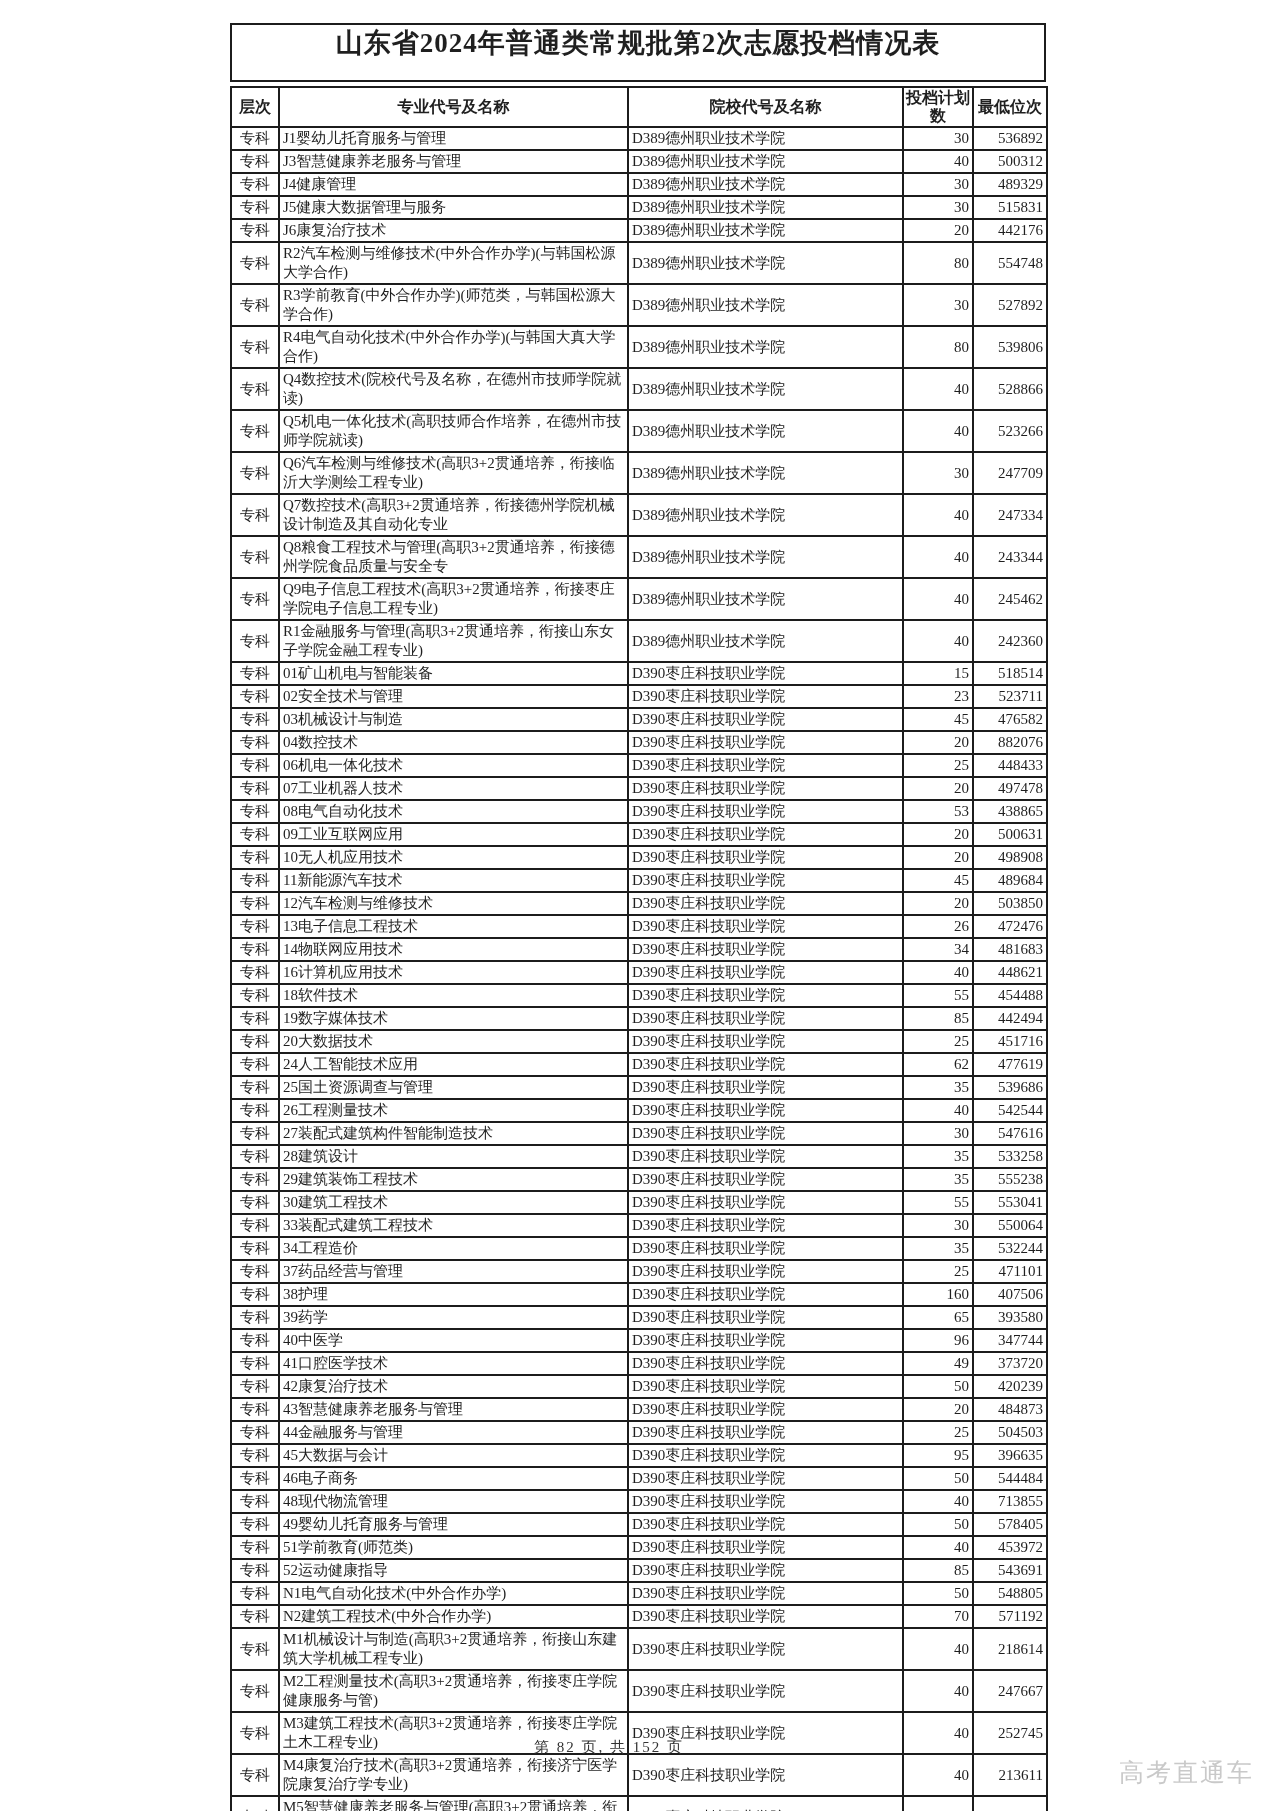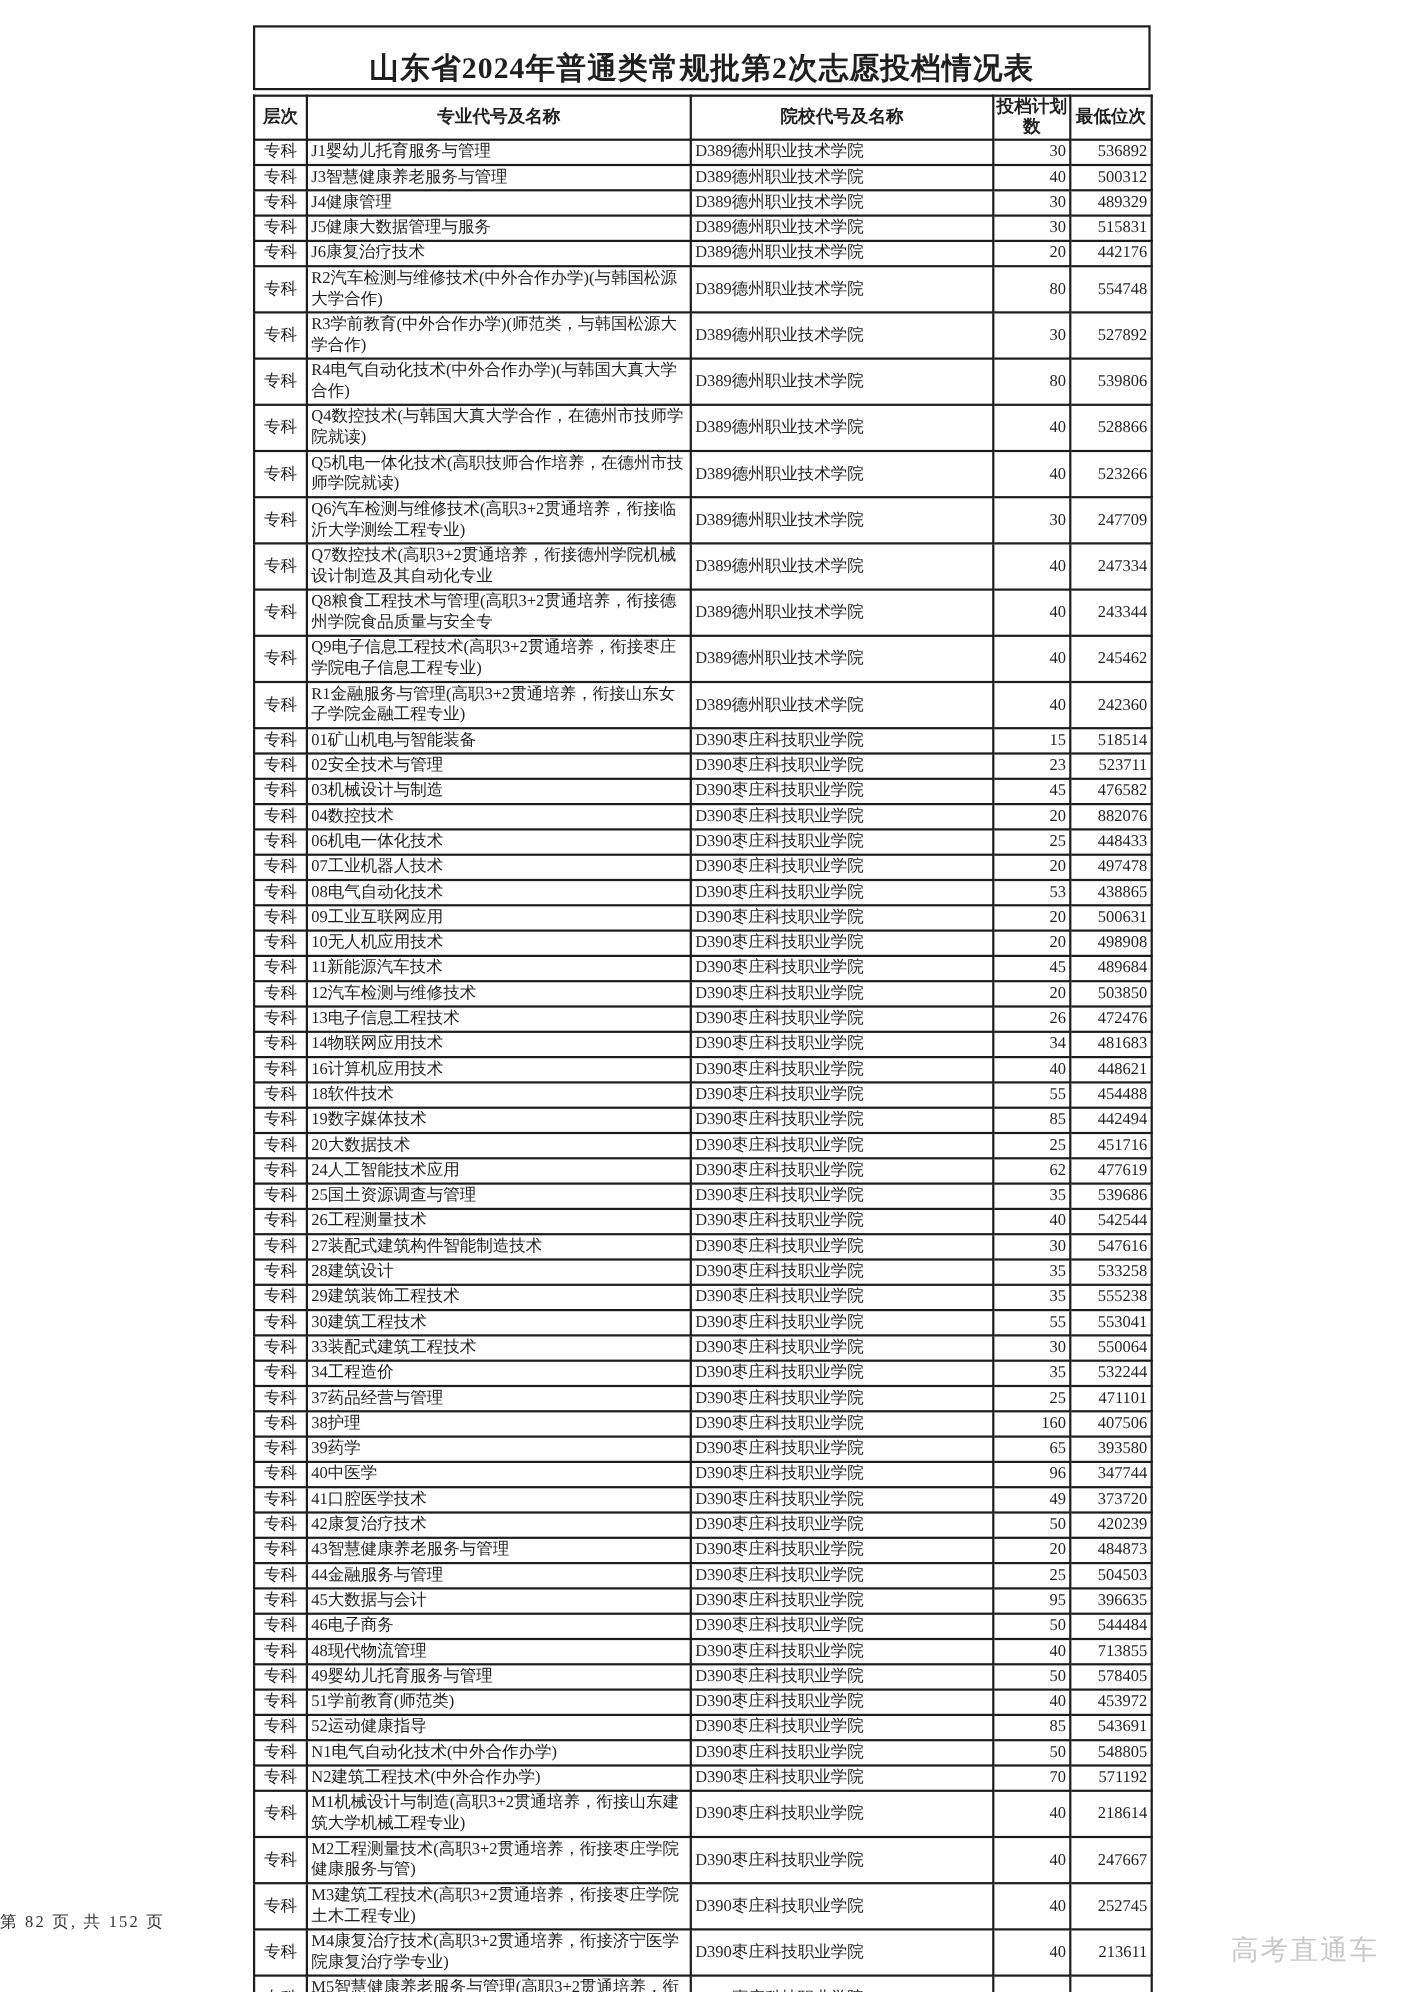--- a/index.html
+++ b/index.html
@@ -18,21 +18,21 @@
   }
   .doc{
     position:absolute;
     left:230px;top:23px;
     width:816px;
   }
   .title-box{
     box-sizing:border-box;
     border:2px solid var(--border);
     height:59px;
-    display:flex;align-items:flex-end;justify-content:center;
+    display:flex;align-items:flex-start;justify-content:center;
   }
   .doc-title{
     margin:0;
     font-size:27px;
     font-weight:bold;
     letter-spacing:1px;
     white-space:nowrap;
   }
   table.report{
     margin-top:4px;
@@ -61,24 +61,25 @@
   }
   td.level{text-align:center;padding:1px 0;}
   td.major{text-align:left;word-break:break-all;}
   td.college{text-align:left;padding-left:4px;}
   td.plan{text-align:right;padding-right:8px;}
   td.rank{text-align:right;padding-right:9px;}
   .page-footer{
     position:absolute;
     left:0;top:1738px;
     width:1140px;
-    text-align:left;
+    text-align:center;
     font-size:15px;
     letter-spacing:2px;
     color:#333;
+    padding-left:39px;
   }
   .watermark{
     position:absolute;
     top:1756px;right:26px;
     font-size:25px;
     color:var(--watermark);
     letter-spacing:2px;
     margin-left:12px;
   }
 </style>
@@ -158,21 +159,21 @@
         </tr>
         <tr>
           <td class="level">专科</td>
           <td class="major">R4电气自动化技术(中外合作办学)(与韩国大真大学合作)</td>
           <td class="college">D389德州职业技术学院</td>
           <td class="plan">80</td>
           <td class="rank">539806</td>
         </tr>
         <tr>
           <td class="level">专科</td>
-          <td class="major">Q4数控技术(与韩国大真大学合作，在德州市技师学院就读)</td>
+          <td class="major">Q4数控技术(院校代号及名称，在德州市技师学院就读)</td>
           <td class="college">D389德州职业技术学院</td>
           <td class="plan">40</td>
           <td class="rank">528866</td>
         </tr>
         <tr>
           <td class="level">专科</td>
           <td class="major">Q5机电一体化技术(高职技师合作培养，在德州市技师学院就读)</td>
           <td class="college">D389德州职业技术学院</td>
           <td class="plan">40</td>
           <td class="rank">523266</td>

